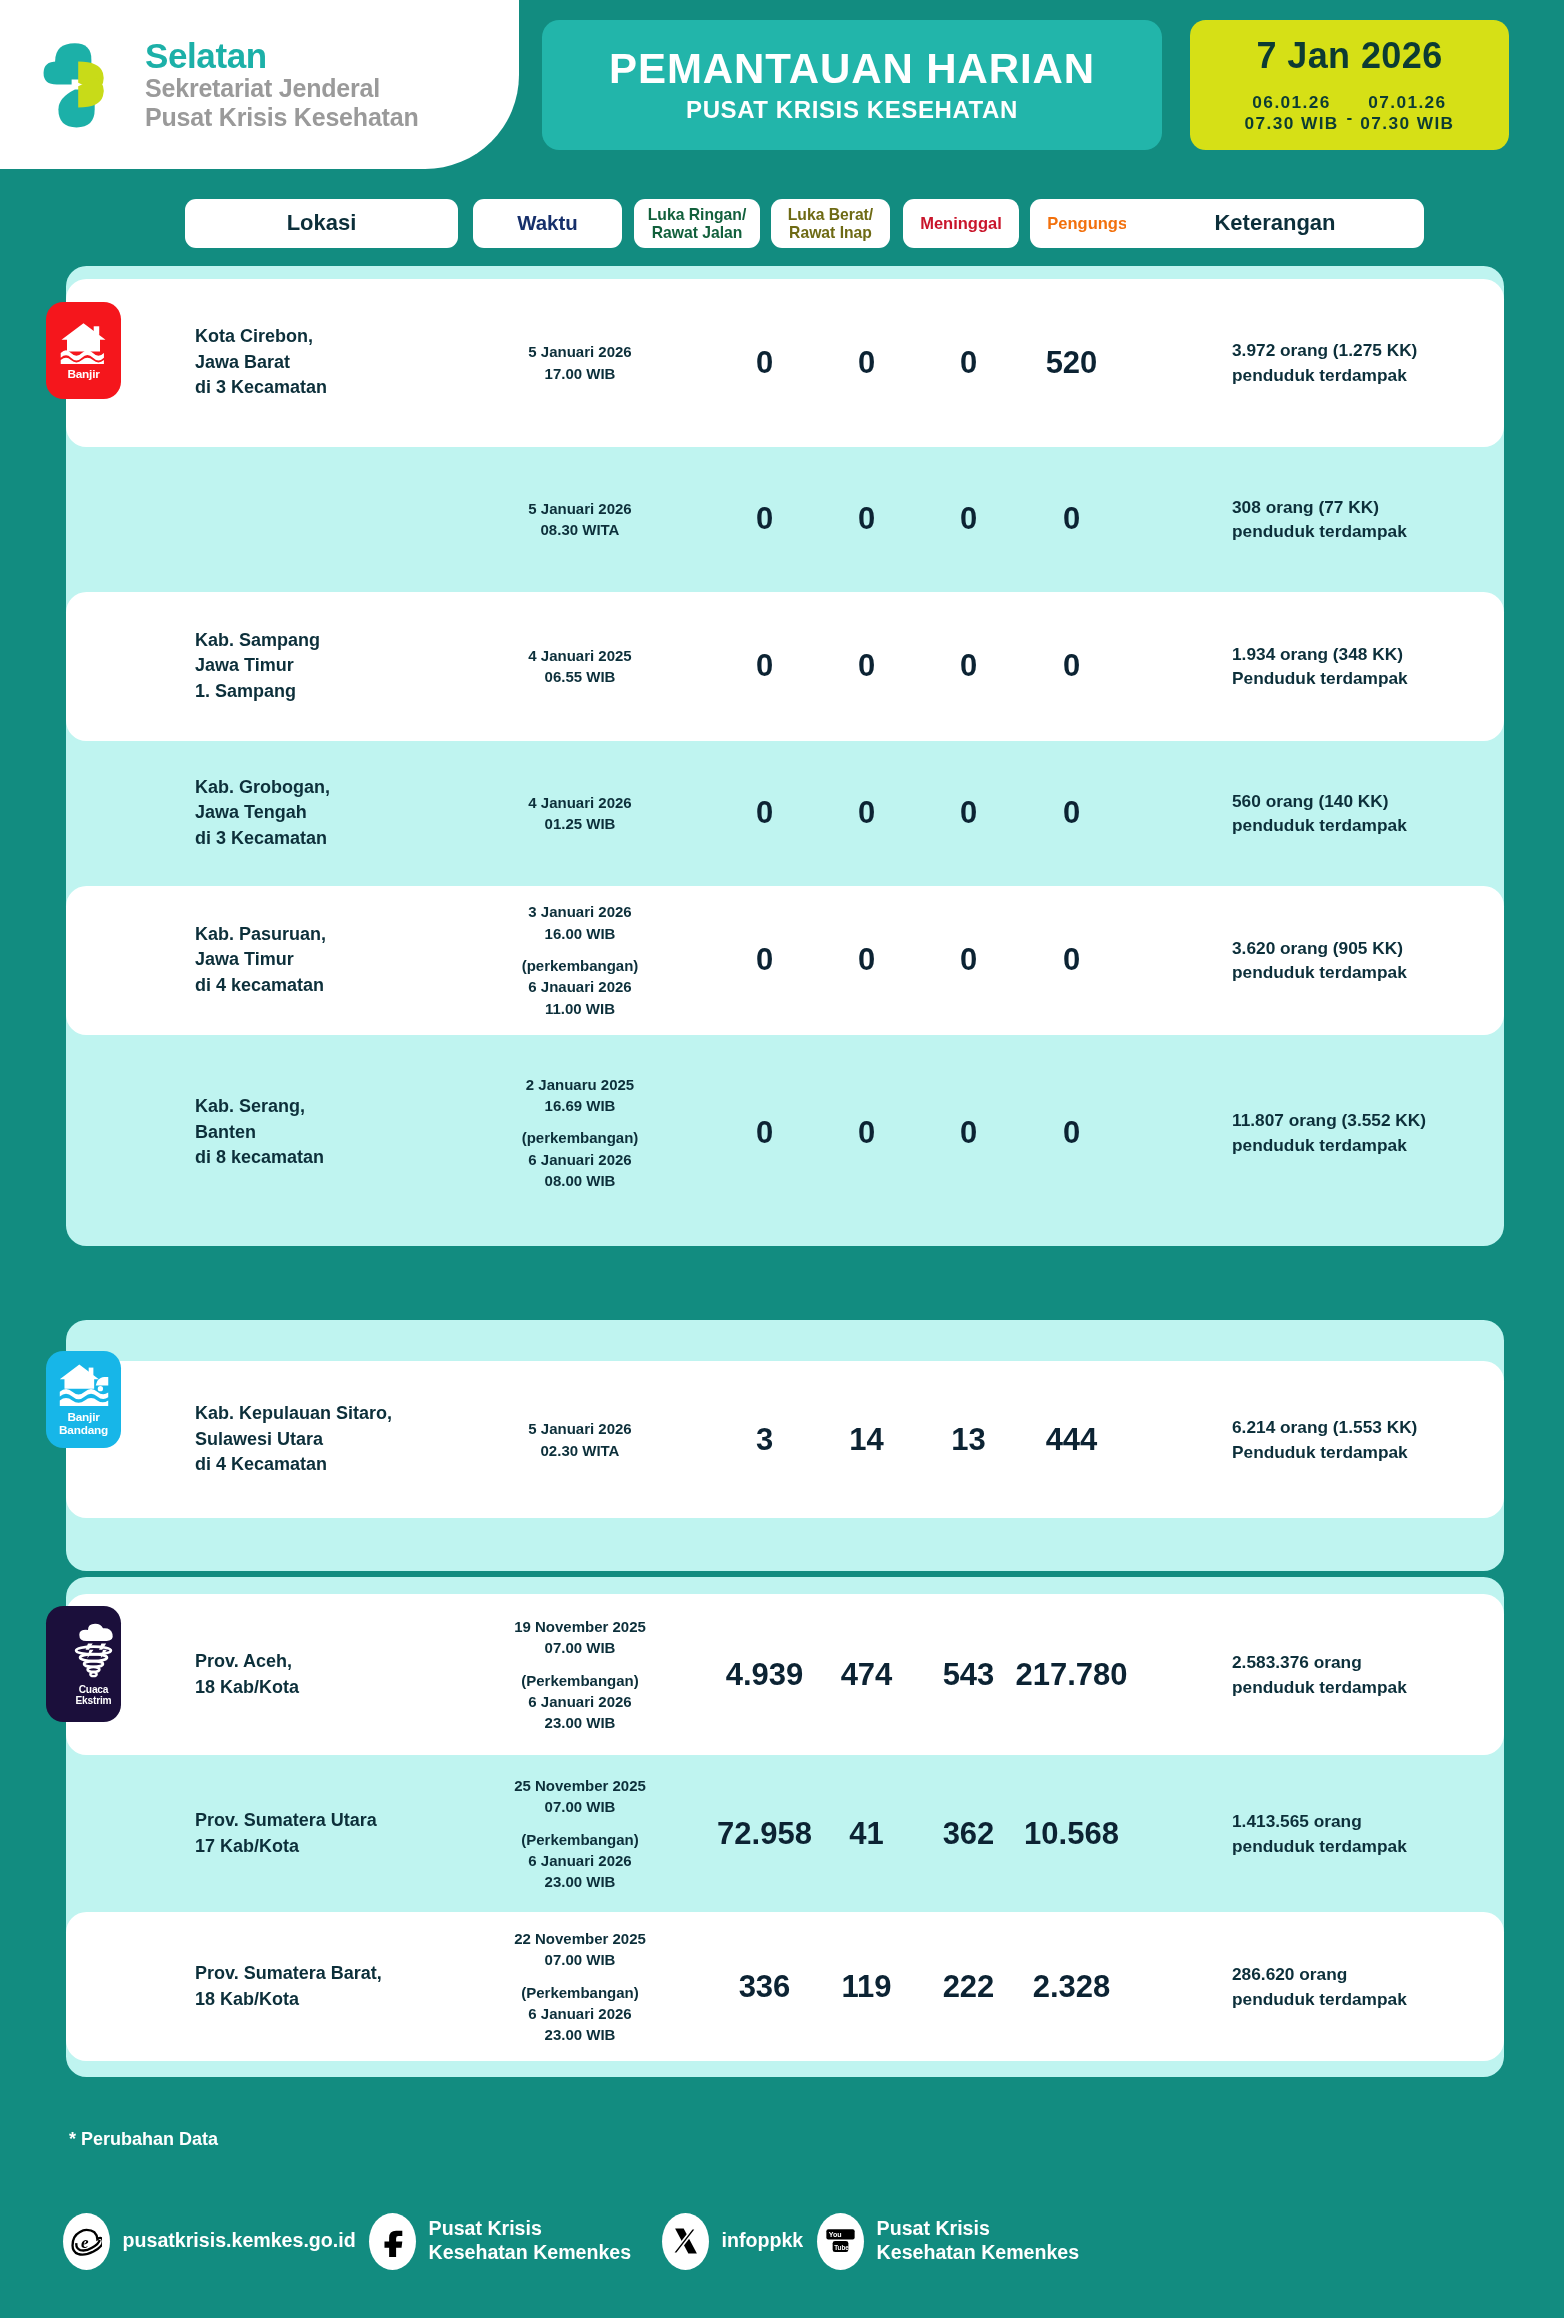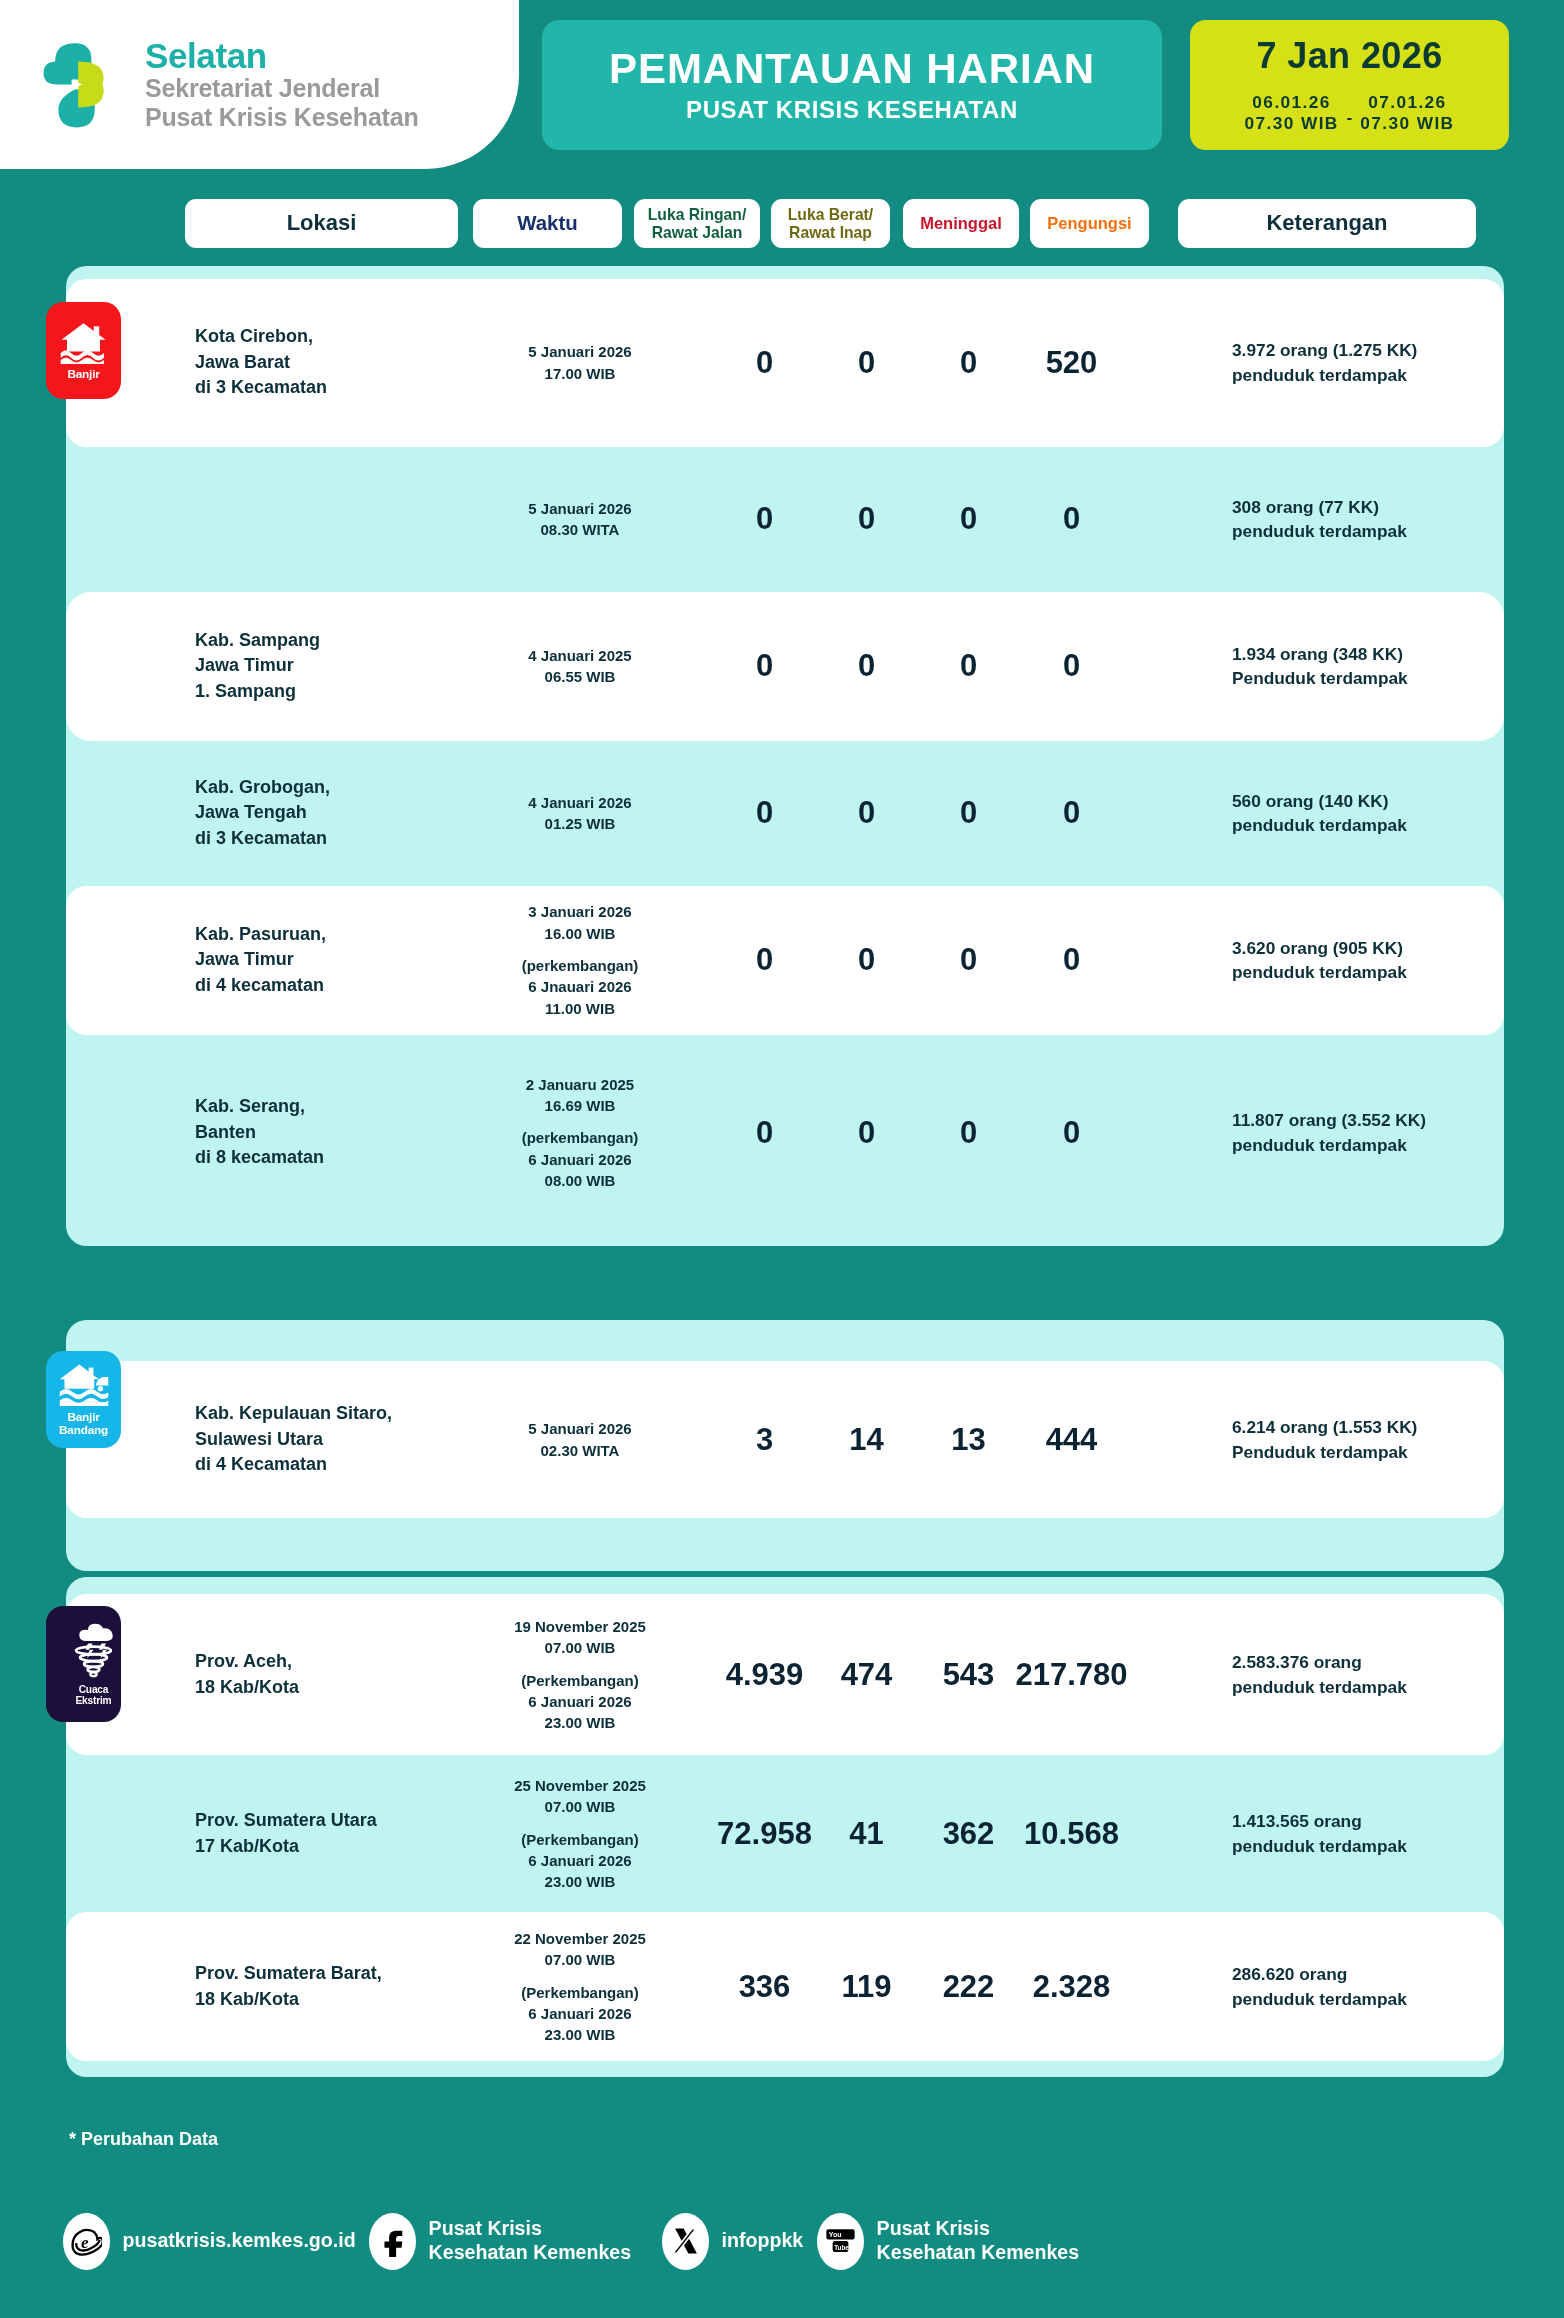--- a/index.html
+++ b/index.html
@@ -91,21 +91,21 @@
     text-align: center;
     font-weight: bold;
     line-height: 1.12;
   }
   .ch-lokasi      { left: 185px;  width: 273px; font-size: 22px; color: #0C2F3A; }
   .ch-waktu       { left: 473px;  width: 149px; font-size: 20.4px; color: #17306B; }
   .ch-ringan      { left: 634px;  width: 126px; font-size: 15.7px; color: #12603C; }
   .ch-berat       { left: 771px;  width: 119px; font-size: 15.7px; color: #6E6A14; }
   .ch-meninggal   { left: 903px; width: 116px; font-size: 16.5px; color: #C9152B; }
   .ch-pengungsi   { left: 1030px; width: 119px; font-size: 16.5px; color: #F2700C; }
-  .ch-keterangan  { left: 1178px; width: 298px; font-size: 22px; color: #0C2F3A; }
+  .ch-keterangan  { left: 1126px; width: 298px; font-size: 22px; color: #0C2F3A; }
 
   
   .section {
     position: absolute;
     left: 66px;
     width: 1438px;
     background: #BFF4F0;
     border-radius: 20.4px;
   }
   .rows { position: relative; }
@@ -274,21 +274,21 @@
             </div>
             <div class="c-num n1">0</div>
             <div class="c-num n2">0</div>
             <div class="c-num n3">0</div>
             <div class="c-num n4">0</div>
             <div class="c-ket">
               <div>308 orang (77 KK)</div>
               <div>penduduk terdampak</div>
             </div>
           </div>
-          <div class="row white" style="height: 149px; border-radius: 25px;">
+          <div class="row white" style="height: 149px;">
             <div class="c-loc">
               <div>Kab. Sampang</div>
               <div>Jawa Timur</div>
               <div>1. Sampang</div>
             </div>
             <div class="c-time">
               <div style="">4 Januari 2025</div>
               <div style="">06.55 WIB</div>
             </div>
             <div class="c-num n1">0</div>

